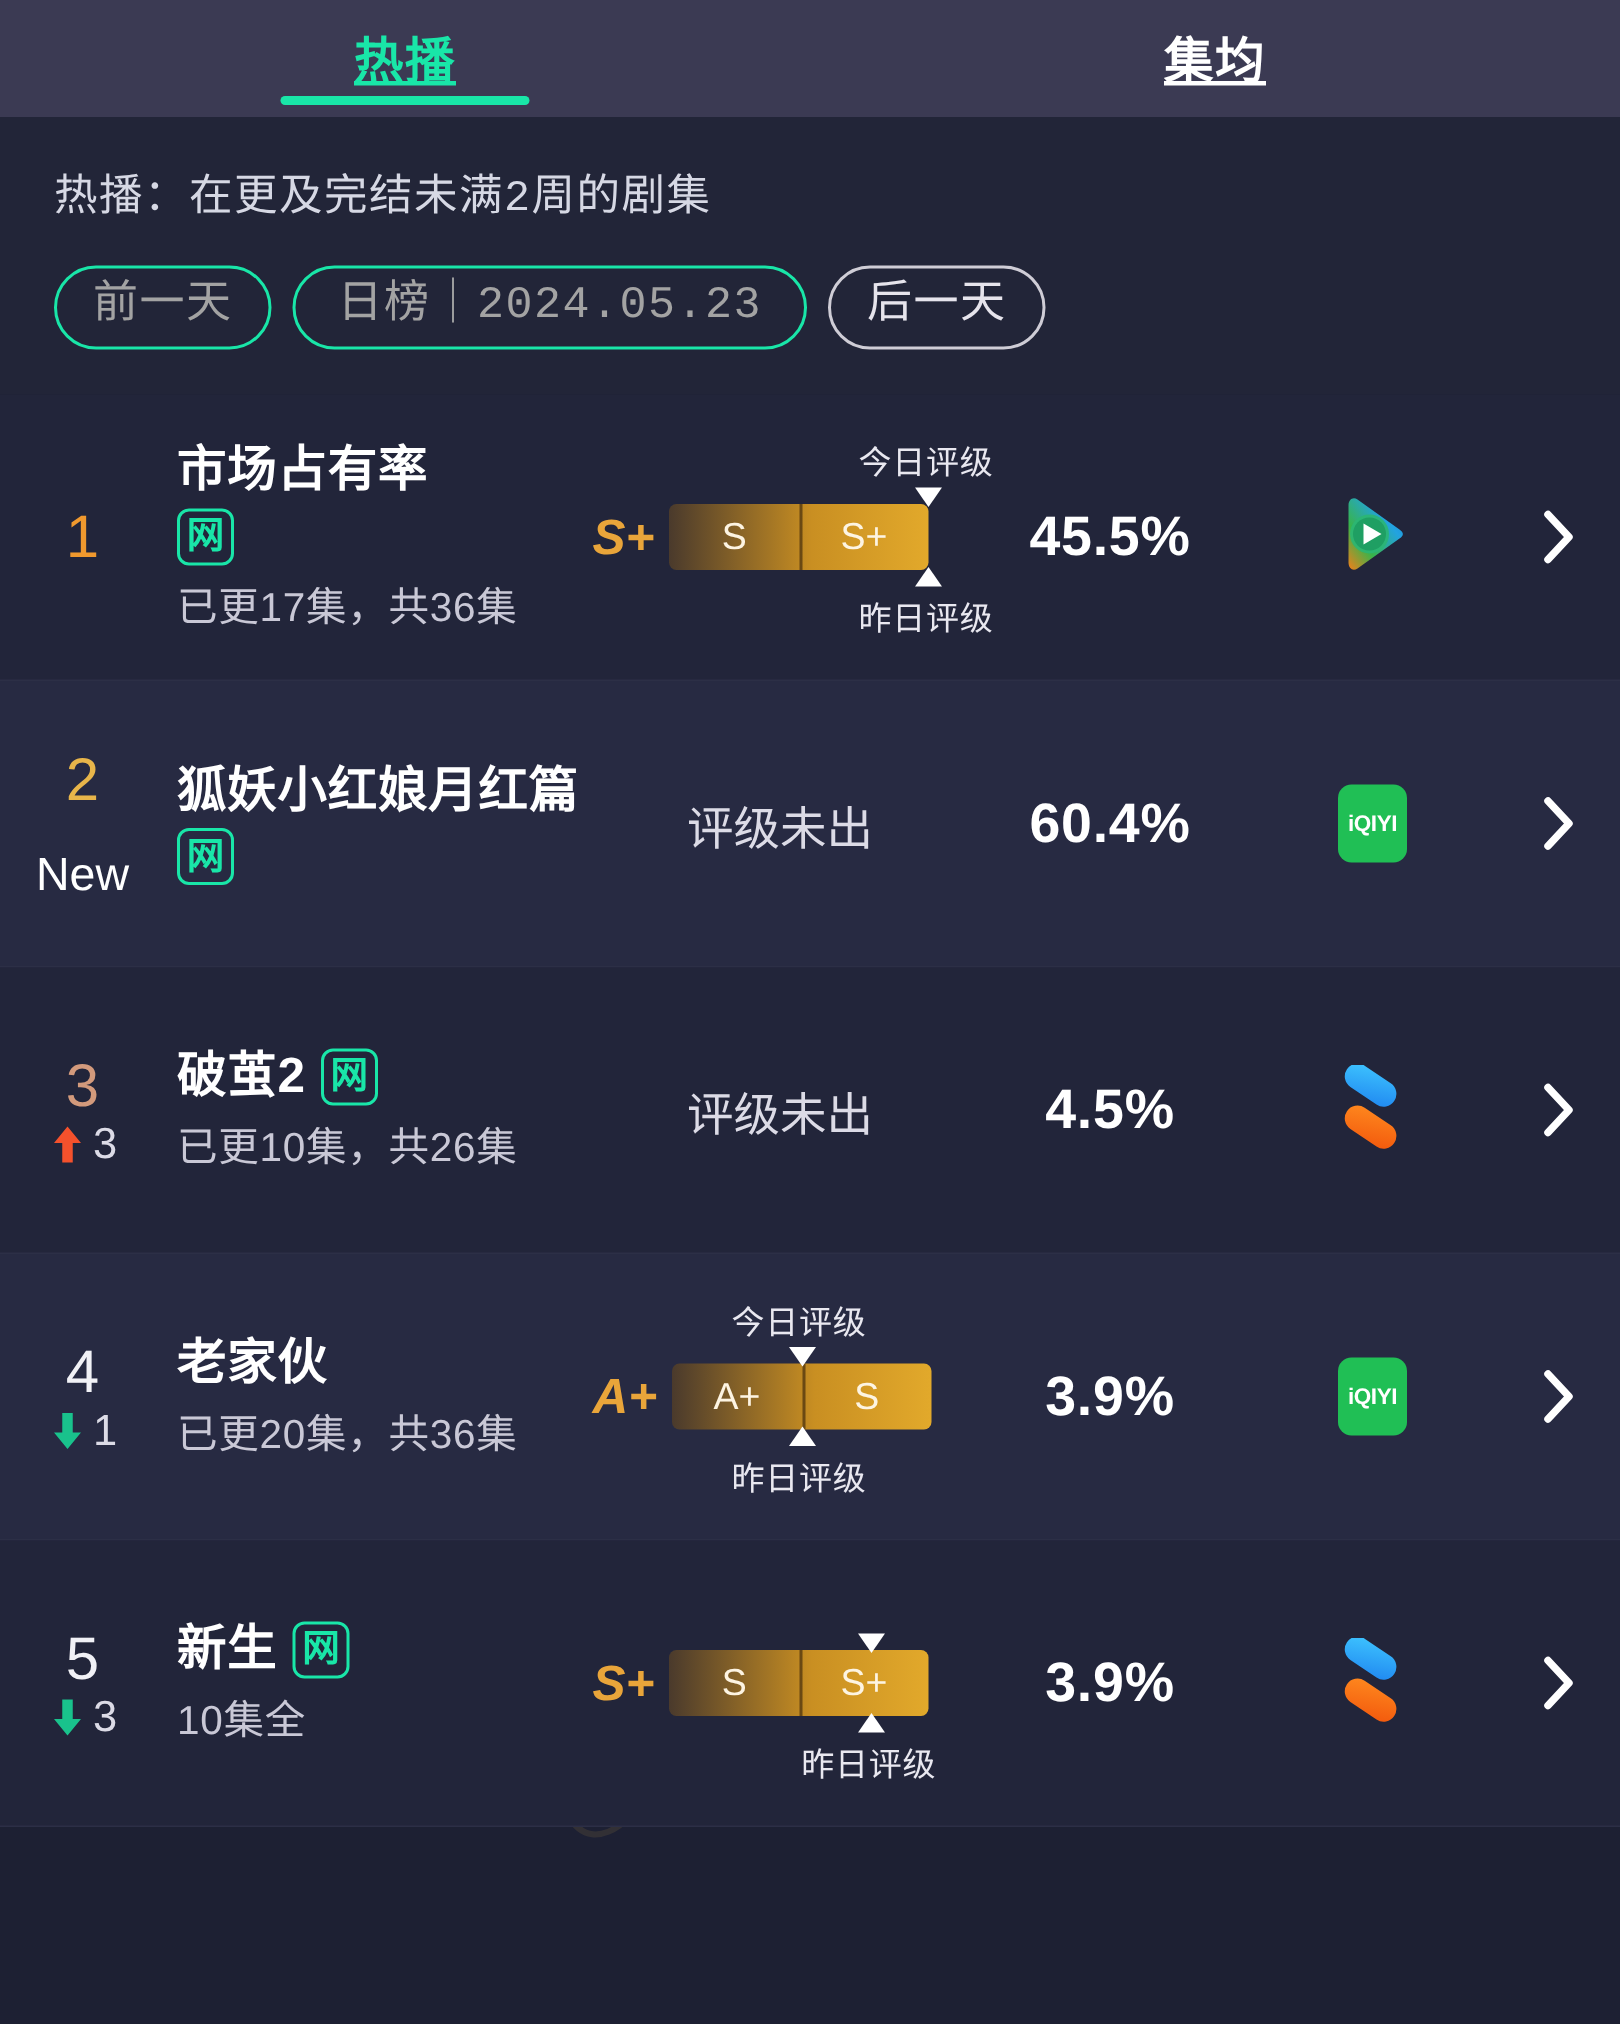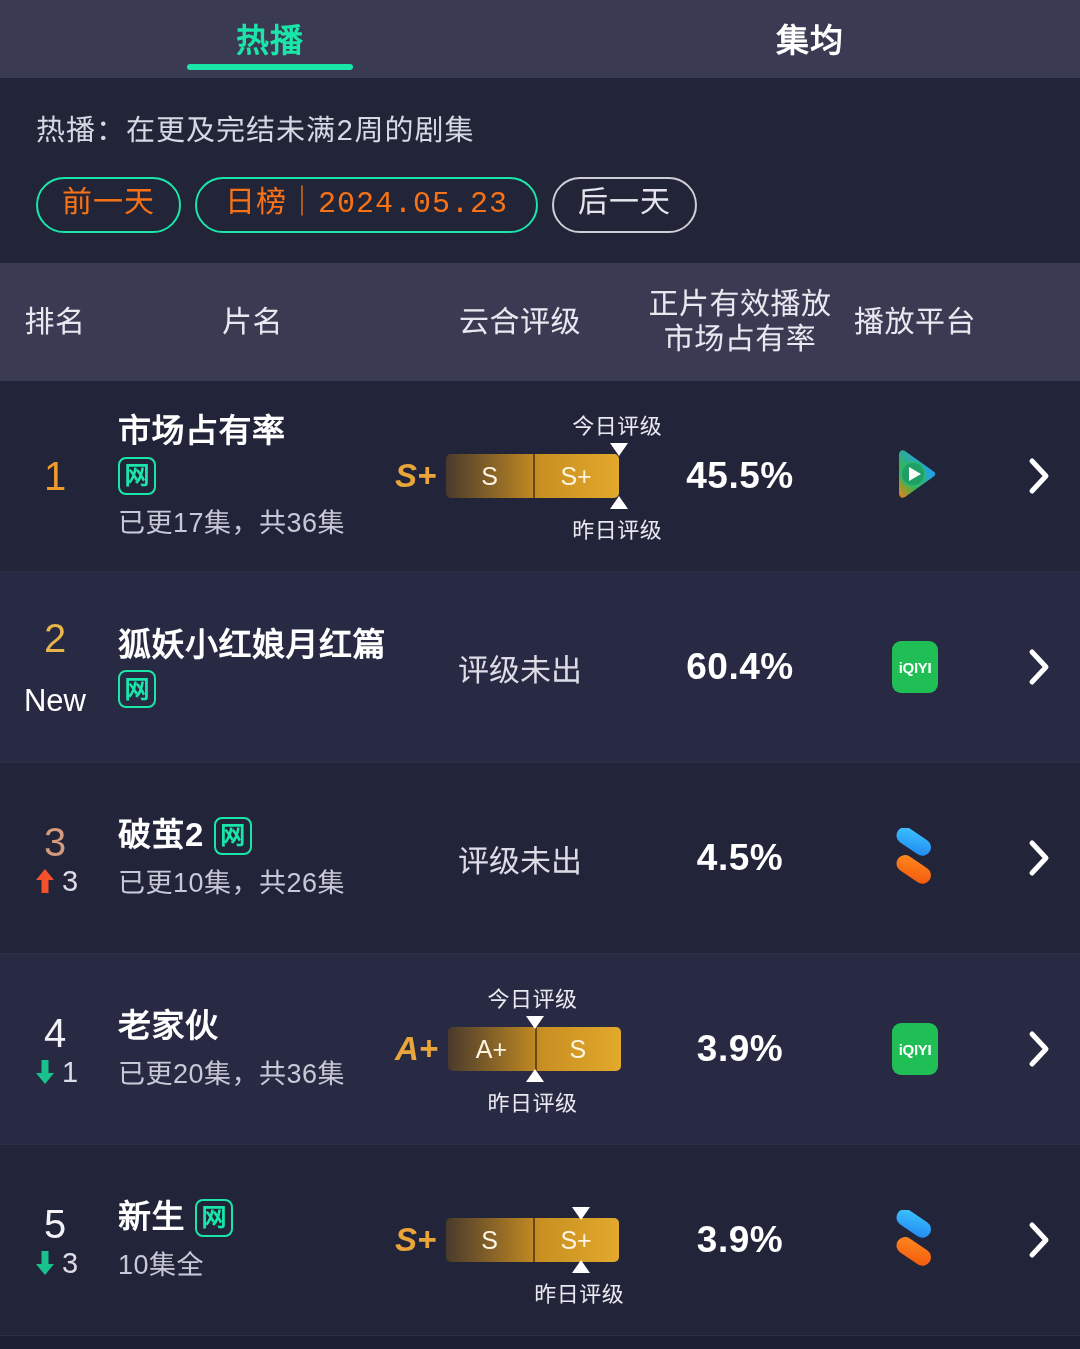--- a/index.html
+++ b/index.html
@@ -50,20 +50,21 @@
     align-items: flex-start;
     justify-content: center;
     padding-top: 14px;
     position: relative;
   }
   .tab-label {
     font-size: 33px;
     font-weight: 700;
     color: #ffffff;
     letter-spacing: 1px;
+    text-decoration: underline;
   }
   .tab.active .tab-label { color: #19e6a8; }
   .tab-underline {
     position: absolute;
     bottom: 8px;
     left: 50%;
     transform: translateX(-50%);
     width: 166px;
     height: 6px;
     border-radius: 3px;
@@ -86,21 +87,21 @@
   }
   .chips { display: flex; align-items: center; gap: 14px; }
   .chip {
     border-radius: 40px;
     padding: 10px 24px 12px;
     font-size: 30px;
     letter-spacing: 1px;
     line-height: 1;
     white-space: nowrap;
   }
-  .chip.green { border: 2px solid #19e6a8; color: #f97316; }
+  .chip.green { border: 2px solid #19e6a8; color: #a3a3a3; }
   .chip.grey  { border: 2px solid #cfcdd6; color: #e6e4ec; }
   .chip.date  { padding: 10px 28px 12px; }
 
   
   .thead {
     display: flex;
     align-items: center;
     height: 118px;
     background: #3b3a53;
     position: relative;
@@ -293,31 +294,20 @@
 
   <div class="filter">
     <div class="filter-desc">热播：在更及完结未满2周的剧集</div>
     <div class="chips">
       <div class="chip green">前一天</div>
       <div class="chip green date">日榜｜2024.05.23</div>
       <div class="chip grey">后一天</div>
     </div>
   </div>
 
-  <div class="thead">
-    <div class="th c-rank">排名</div>
-    <div class="th c-title">片名</div>
-    <div class="th c-rating">云合评级</div>
-    <div class="th c-share">
-      <div>正片有效播放</div>
-      <div>市场占有率</div>
-    </div>
-    <div class="th c-plat">播放平台</div>
-    <div class="th c-arrow"></div>
-  </div>
 
   <div class="rows" id="rows">
       <div class="row odd">
         <div class="cell rank-box c-rank">
           <div class="rank-num gold1">1</div>
         </div>
         <div class="title-box">
           <div class="title-line">
             <span class="title-text">市场占有率</span>
           </div>

